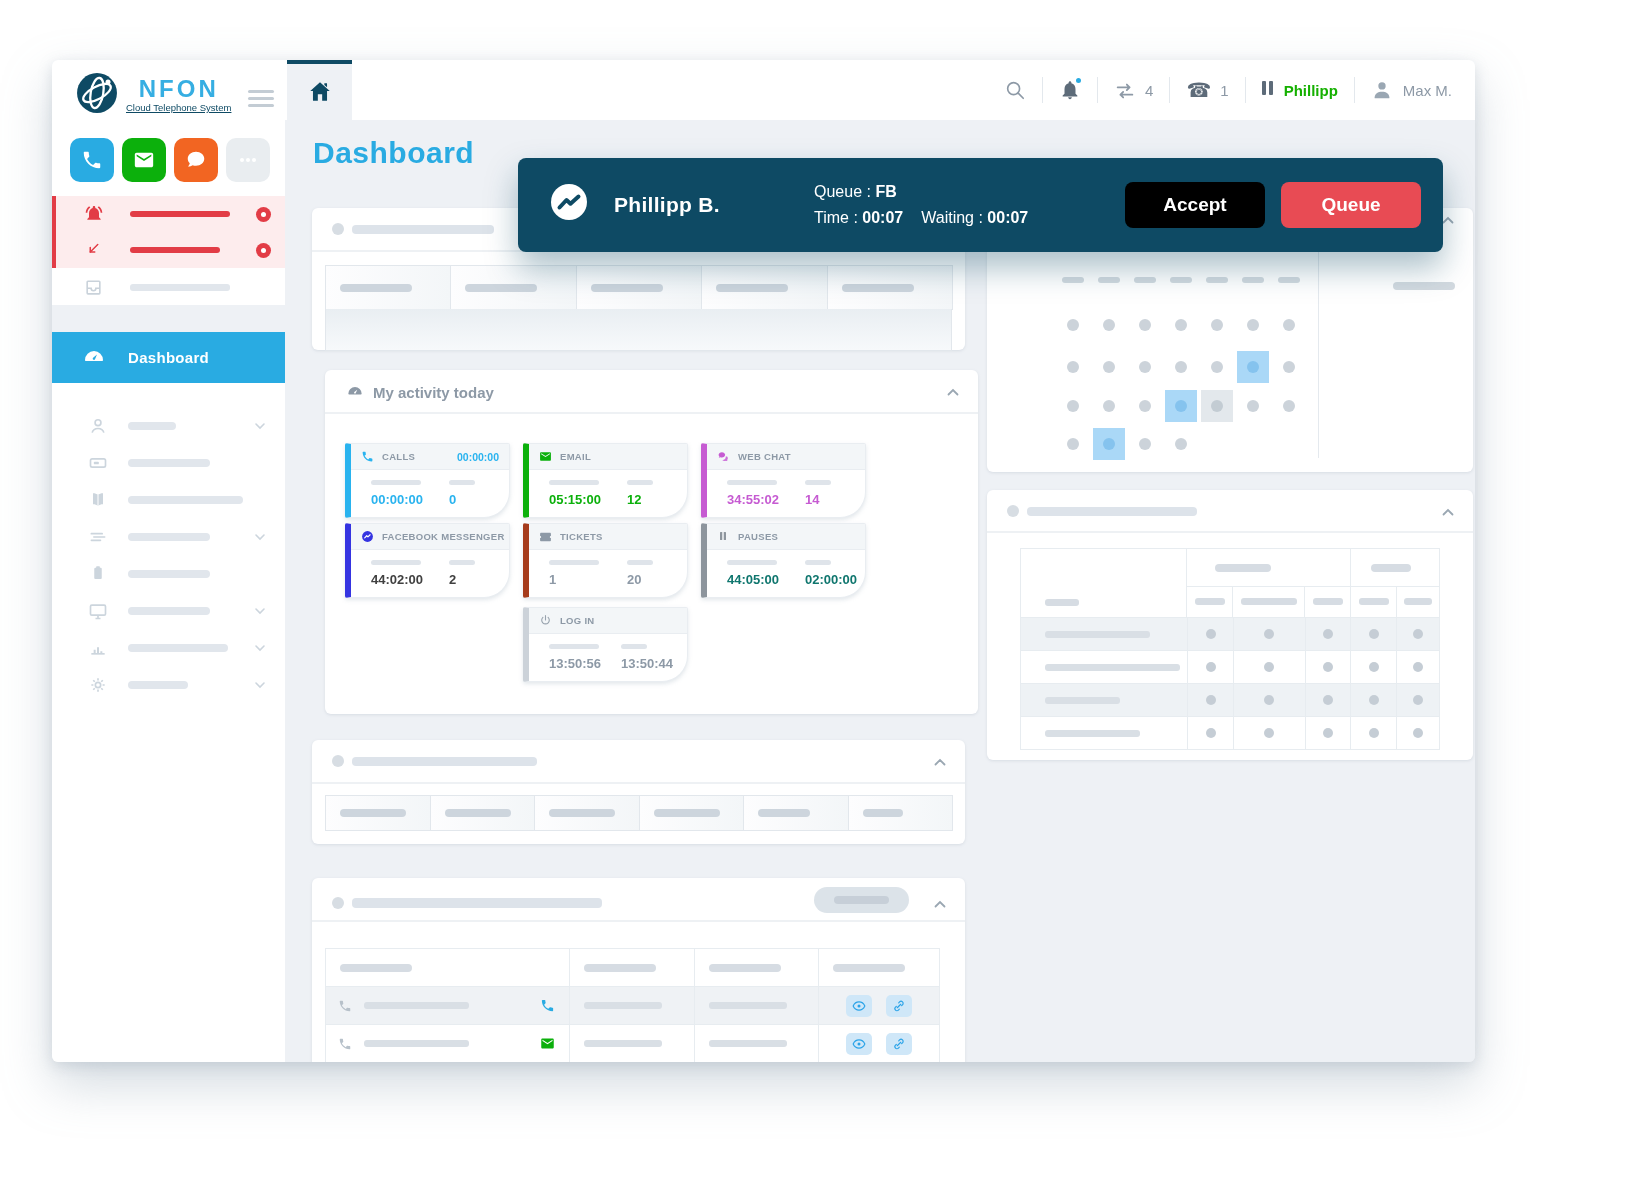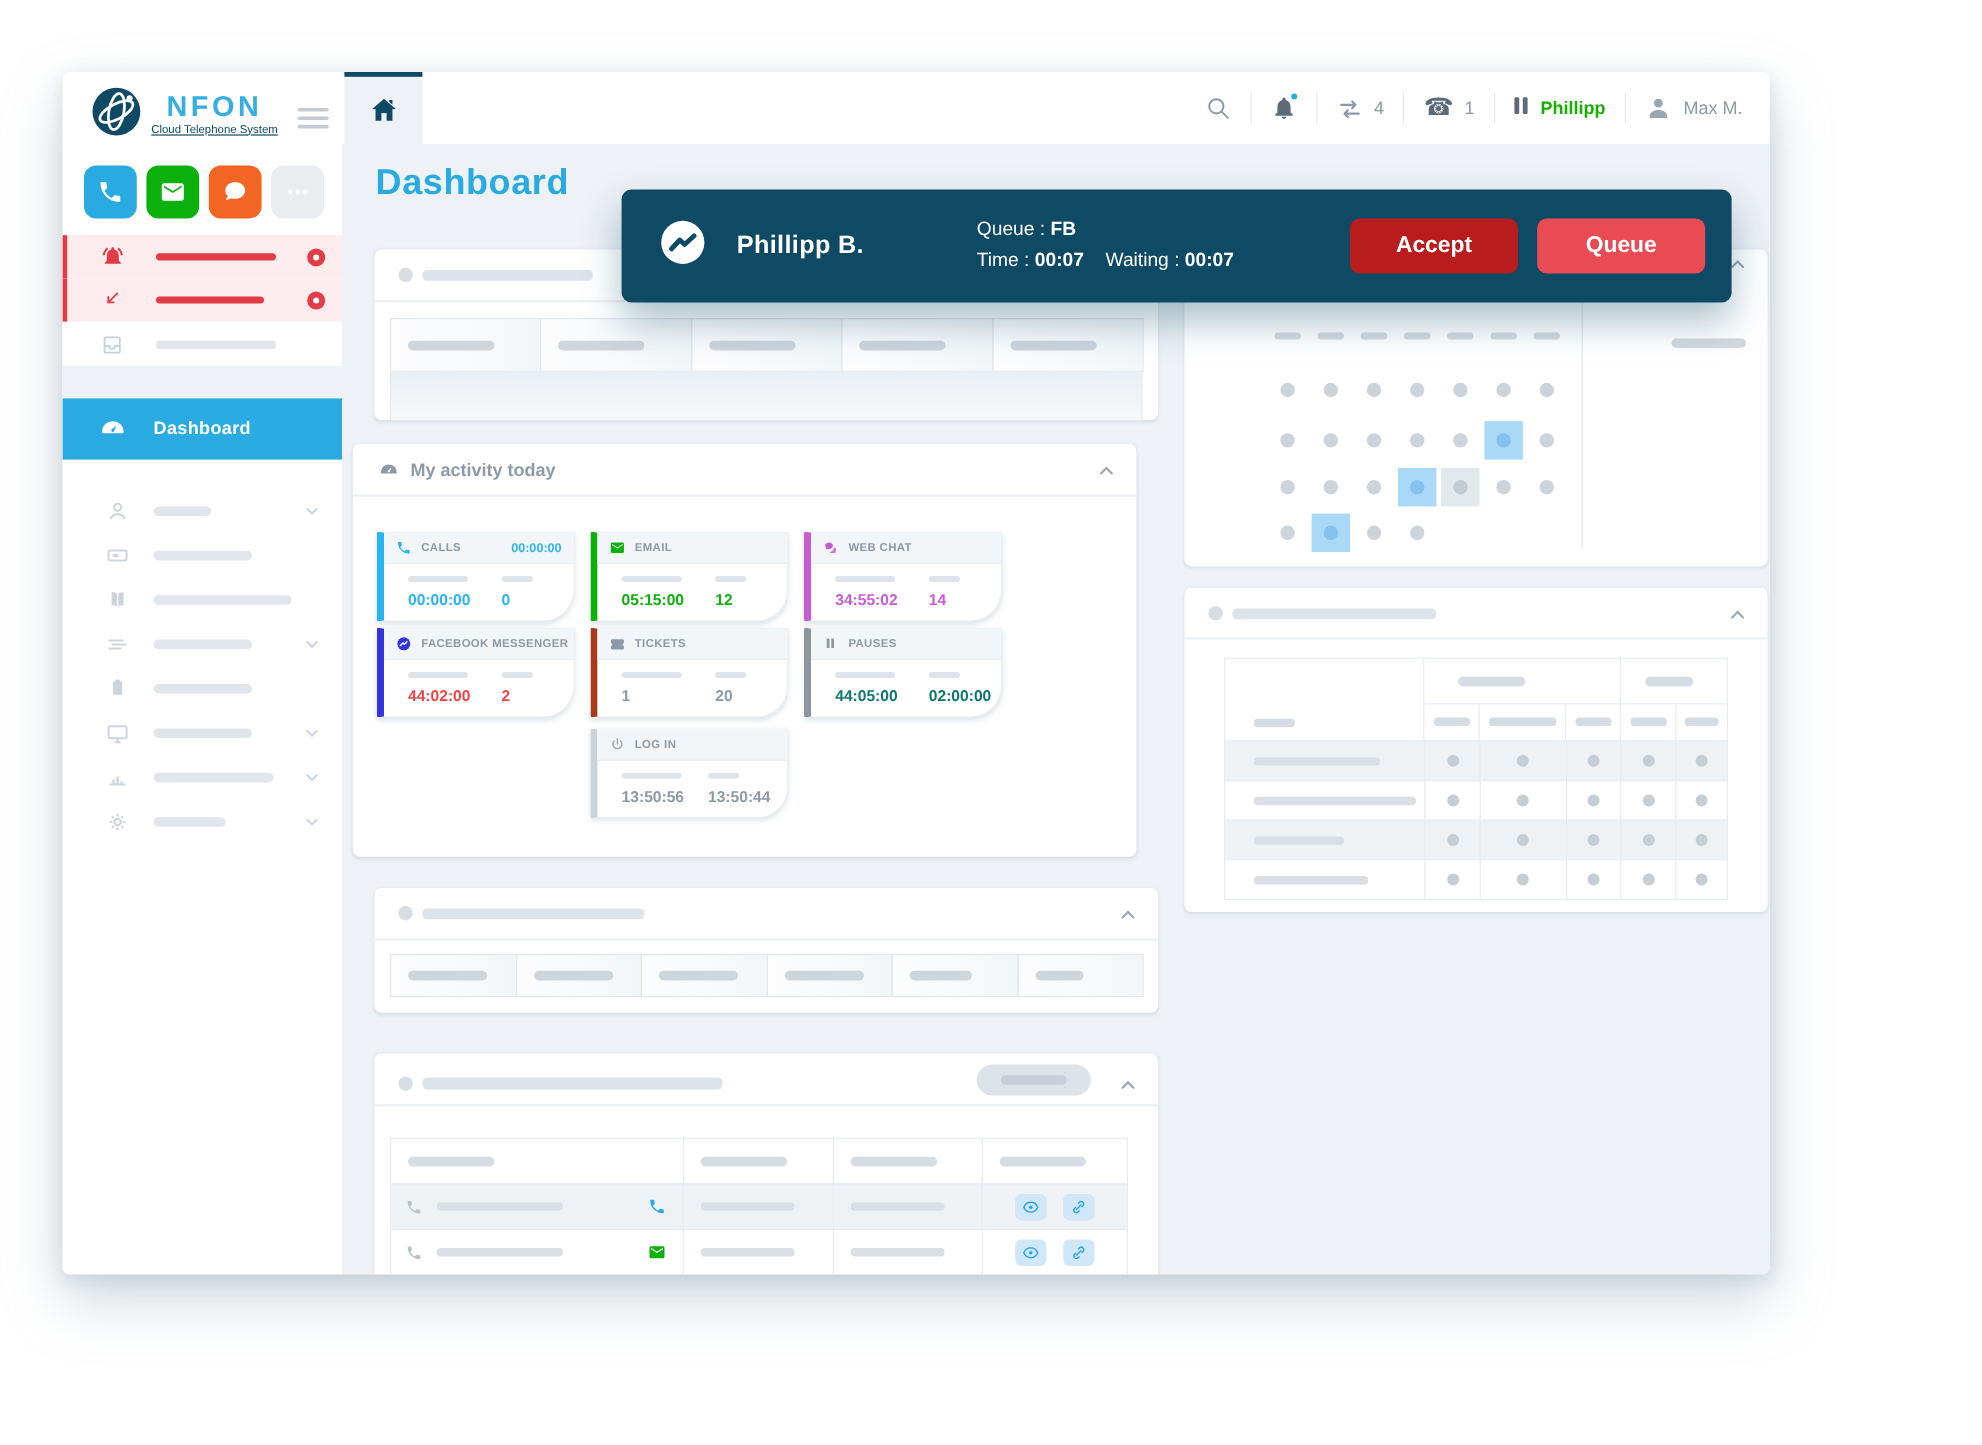--- a/index.html
+++ b/index.html
@@ -390,21 +390,21 @@
           <div class="sk-cell">
               <i></i>
             </div>
           <div class="sk-cell">
               <i></i>
             </div>
         </div>
         <div class="sk-block" style="top:101px"></div>
       </section>
 
-      <section class="card" style="left:9px;top:250px;width:653px;height:344px;">
+      <section class="card" style="left:40px;top:250px;width:653px;height:344px;">
         <div class="sec-head">
           <span class="gauge-gray"><svg viewBox="0 0 24 24" width="20" height="20">
                 <path fill="currentColor" d="M12 6a8 8 0 0 0-8 8c0 .6.4 1 1 1h14c.6 0 1-.4 1-1a8 8 0 0 0-8-8zm.8 7.6c-.5.5-1.2.5-1.6 0-.5-.5-.5-1.2 0-1.6l3.5-2.8-1.9 4.4z"></path>
               </svg></span>
           <span class="sec-title">My activity today</span>
           <span class="hchev"><svg viewBox="0 0 24 24" width="18" height="18" fill="none" stroke="currentColor" stroke-width="2.4" stroke-linecap="round">
                 <polyline points="6 14 12 8 18 14"></polyline>
               </svg></span>
         </div>
 
@@ -462,21 +462,21 @@
         <div class="acard" style="left: 20px; top: 153px; border-left-color: rgb(53, 52, 225);">
           <div class="acard-h">
             <span class="acard-ic" style="color: rgb(53, 52, 225);">
                 <svg viewBox="0 0 24 24" width="13" height="13">
                   <circle cx="12" cy="12" r="10" fill="currentColor"></circle>
                   <polyline points="6.8,14.6 10.6,10.6 12.8,12.6 16.8,8.8" fill="none" stroke="#fff" stroke-width="2.2" stroke-linecap="round" stroke-linejoin="round"></polyline>
                 </svg>
               </span>
             <span class="acard-lb">FACEBOOK MESSENGER</span>
           </div>
-          <div class="acard-b" style="color: #ef4444; text-decoration: underline;">
+          <div class="acard-b" style="color: #404040; text-decoration: underline;">
             <span class="pb1"></span>
               <span class="pb2"></span>
             <span class="v1">44:02:00</span>
             <span class="v2">2</span>
           </div>
         </div>
         <div class="acard" style="left: 198px; top: 153px; border-left-color: rgb(166, 60, 28);">
           <div class="acard-h">
             <span class="acard-ic" style="color:#8d99a6">
                 <svg viewBox="0 0 24 24" width="14" height="14">
@@ -837,16 +837,16 @@
           <circle cx="23" cy="22" r="18" fill="#fff"></circle>
           <path d="M12 35l3-6 6 2z" fill="#fff"></path>
           <polyline points="13.5,27.5 20.5,20 24.5,23.7 32.5,16.5" fill="none" stroke="#0e4a64" stroke-width="4" stroke-linecap="round" stroke-linejoin="round"></polyline>
         </svg>
     </span>
     <span class="notif-name">Phillipp B.</span>
     <span class="notif-info">
       <div><span>Queue :</span>&nbsp;<b>FB</b></div>
       <div><span>Time :</span>&nbsp;<b>00:07</b><span class="sp18"></span><span>Waiting :</span>&nbsp;<b>00:07</b></div>
     </span>
-    <button class="nbtn accept" style="background-color: #b91c1c;">Accept</button>
+    <button class="nbtn accept" style="background-color: #000000;">Accept</button>
     <button class="nbtn reject" style="background-color: rgb(232, 75, 84);">Queue</button>
   </div>
 </div>
 
 </body></html>

